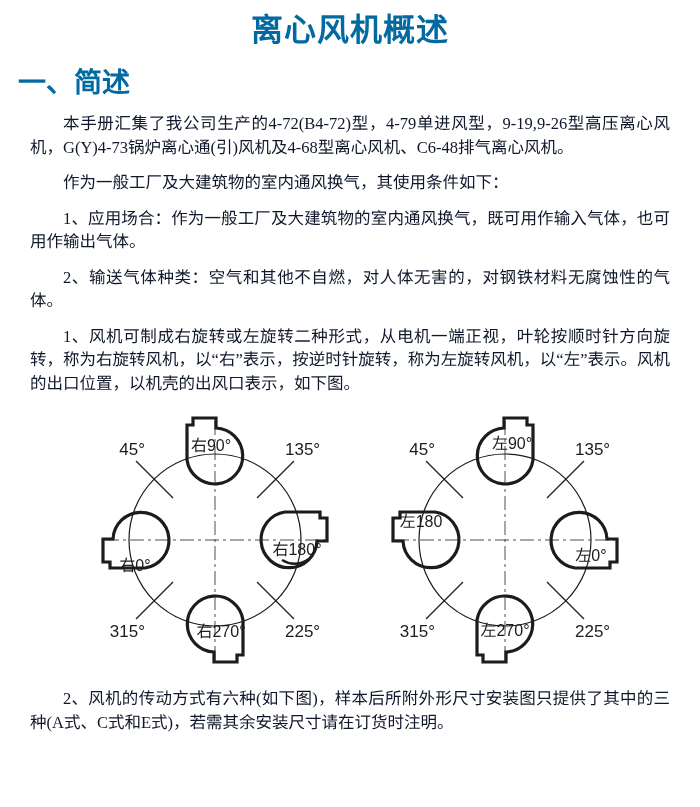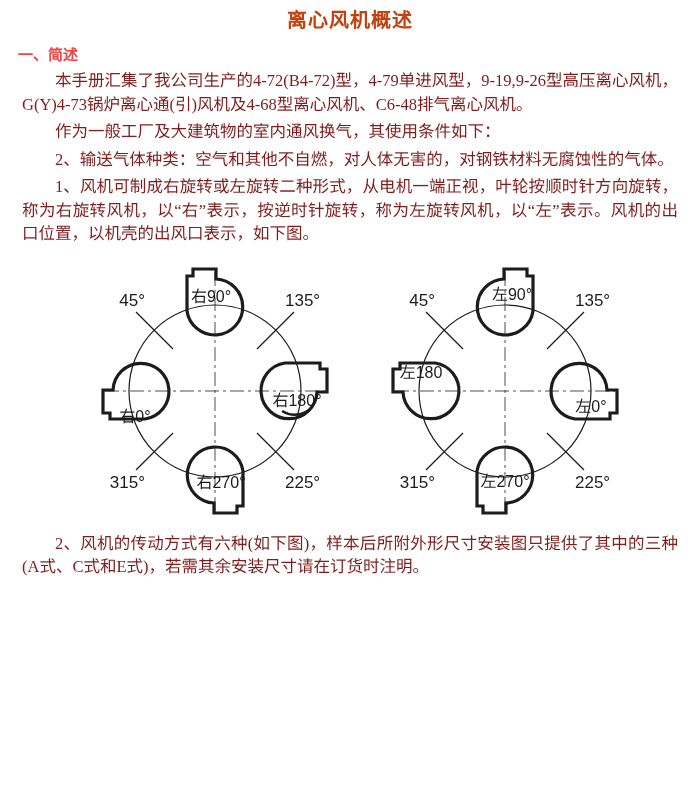--- a/index.html
+++ b/index.html
@@ -15,43 +15,43 @@
     height: 807px;
     box-sizing: border-box;
     padding: 0 18px;
     color: #1d1d1d;
     font-family: "Liberation Serif", "DejaVu Serif", serif;
   }
   .doc-title {
     margin: 4px 0 10px 0;
     text-align: center;
     font-family: "Liberation Sans", "DejaVu Sans", sans-serif;
-    font-size: 20px;
+    font-size: 32px;
     font-weight: 600;
     letter-spacing: 1px;
-    color: #c2410c;
+    color: #0369a1;
   }
   .sec-heading {
     margin: 6px 0 5px 0;
     font-family: "Liberation Sans", "DejaVu Sans", sans-serif;
-    font-size: 15px;
+    font-size: 28px;
     font-weight: 600;
-    color: #ef4444;
+    color: #0369a1;
   }
   .sec-heading.second {
     margin-top: 13px;
     margin-bottom: 9px;
   }
   p.body-par {
-    margin: 4px;
+    margin: 12px;
     font-size: 16.5px;
     line-height: 23.5px;
     text-indent: 33px;
     text-align: justify;
-    color: #7f1d1d;
+    color: #0f172a;
   }
   .diagrams-row {
     margin-top: 18px;
     margin-bottom: 6px;
     padding-left: 57px;
     display: flex;
     flex-direction: row;
   }
   .diagram-svg {
     display: block;
@@ -68,20 +68,21 @@
 <body>
 
 <div class="doc">
 
   <h1 class="doc-title">离心风机概述</h1>
 
   <h2 class="sec-heading">一、简述</h2>
 
   <p class="body-par">本手册汇集了我公司生产的4-72(B4-72)型，4-79单进风型，9-19,9-26型高压离心风机，G(Y)4-73锅炉离心通(引)风机及4-68型离心风机、C6-48排气离心风机。</p>
   <p class="body-par">作为一般工厂及大建筑物的室内通风换气，其使用条件如下：</p>
+  <p class="body-par">1、应用场合：作为一般工厂及大建筑物的室内通风换气，既可用作输入气体，也可用作输出气体。</p>
   <p class="body-par">2、输送气体种类：空气和其他不自燃，对人体无害的，对钢铁材料无腐蚀性的气体。</p>
 
 
   <p class="body-par">1、风机可制成右旋转或左旋转二种形式，从电机一端正视，叶轮按顺时针方向旋转，称为右旋转风机，以“右”表示，按逆时针旋转，称为左旋转风机，以“左”表示。风机的出口位置，以机壳的出风口表示，如下图。</p>
 
   <div class="diagrams-row">
 
     <svg class="diagram-svg" width="290" height="262" viewBox="0 0 290 262">
       <defs>
         <path id="volute" d="M -28,2 L -28,-33 L -22,-33 L -22,-40 L 1,-40 L 1,-30 A 28 28 0 1 1 -28,2 Z" fill="none" stroke="#1c1c1c" stroke-width="3.2"></path>

